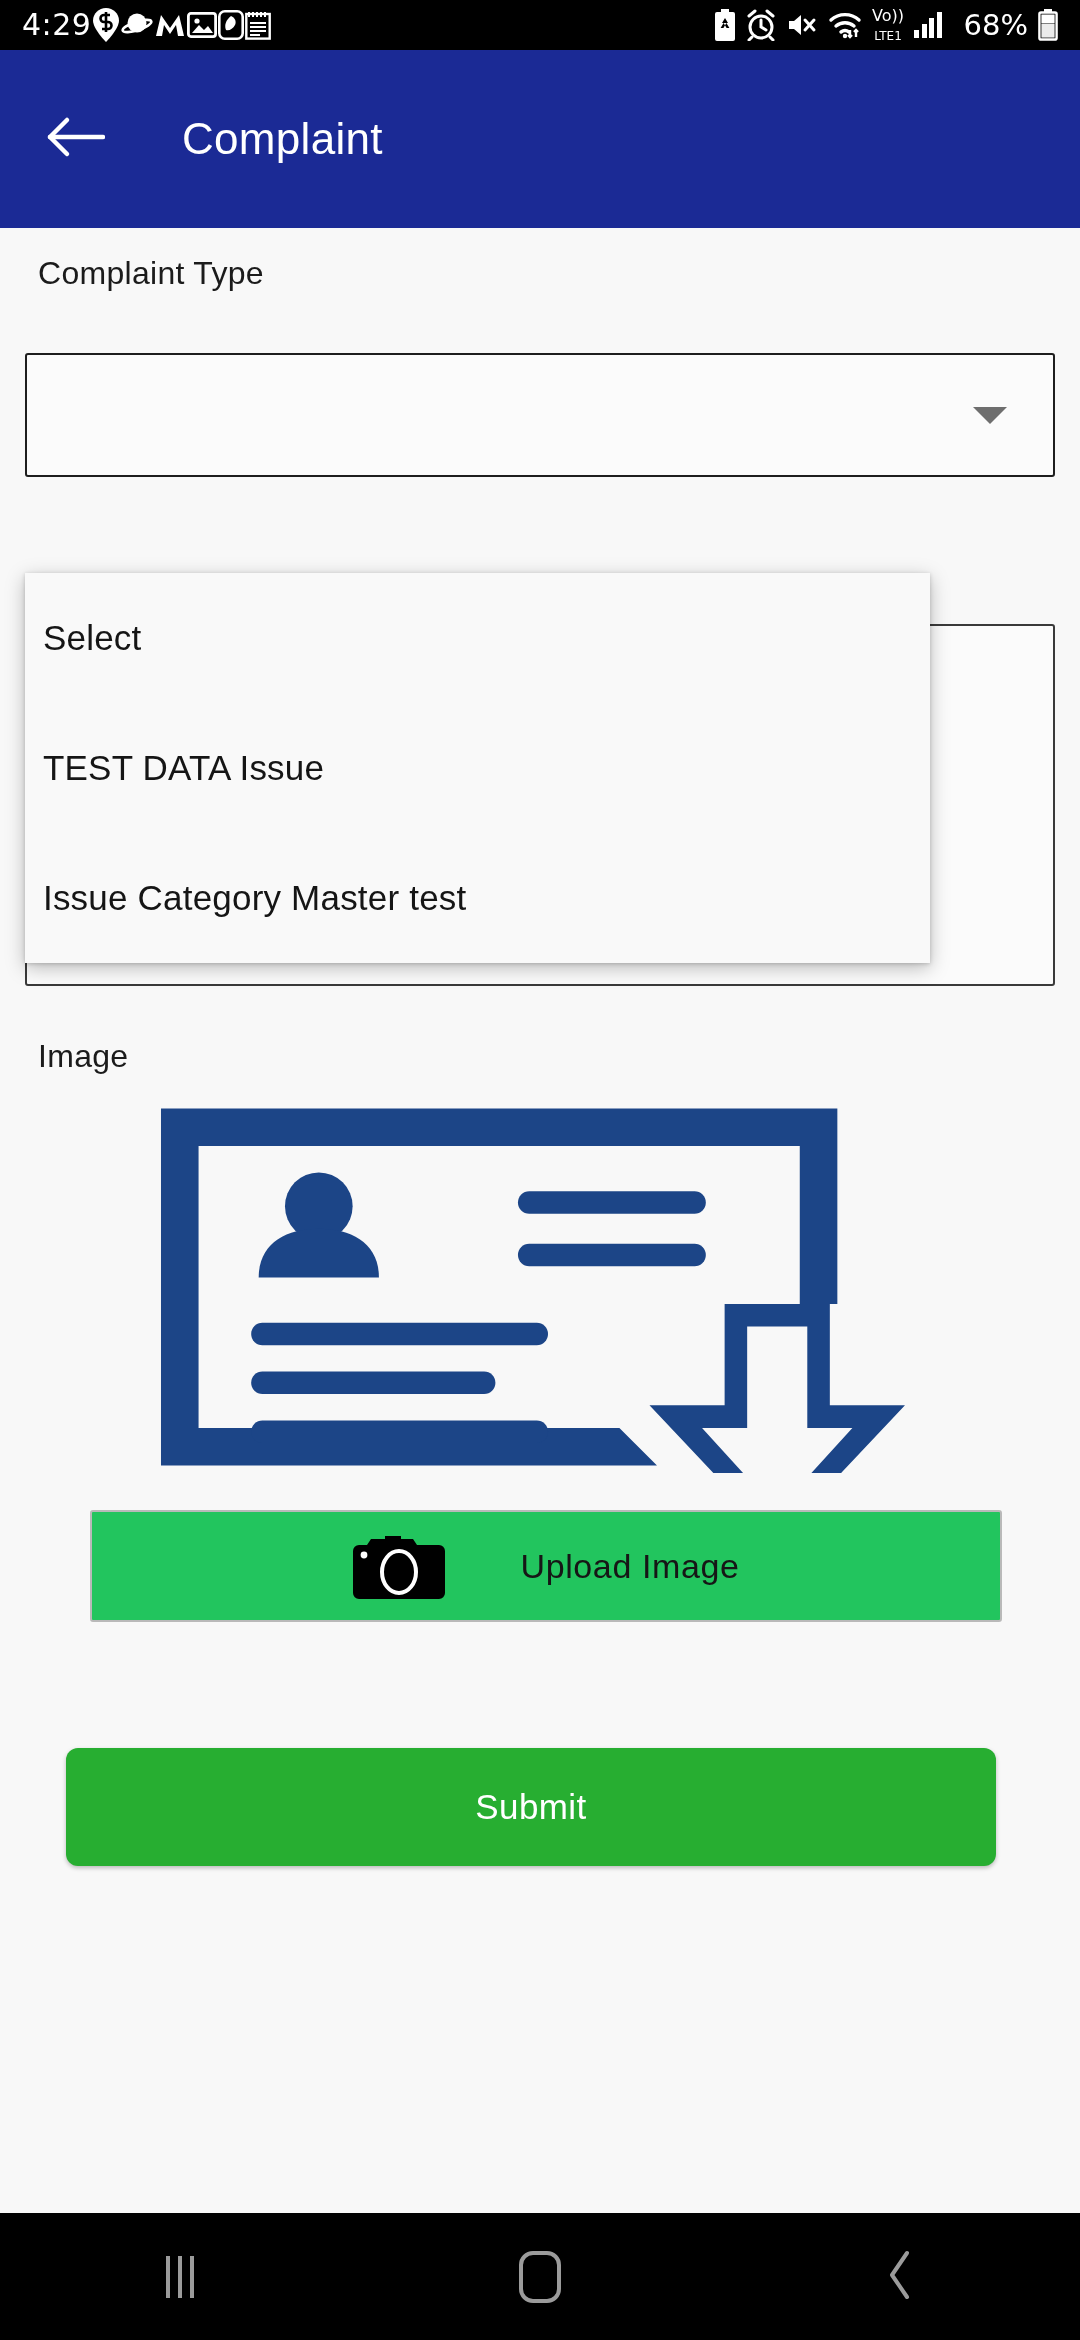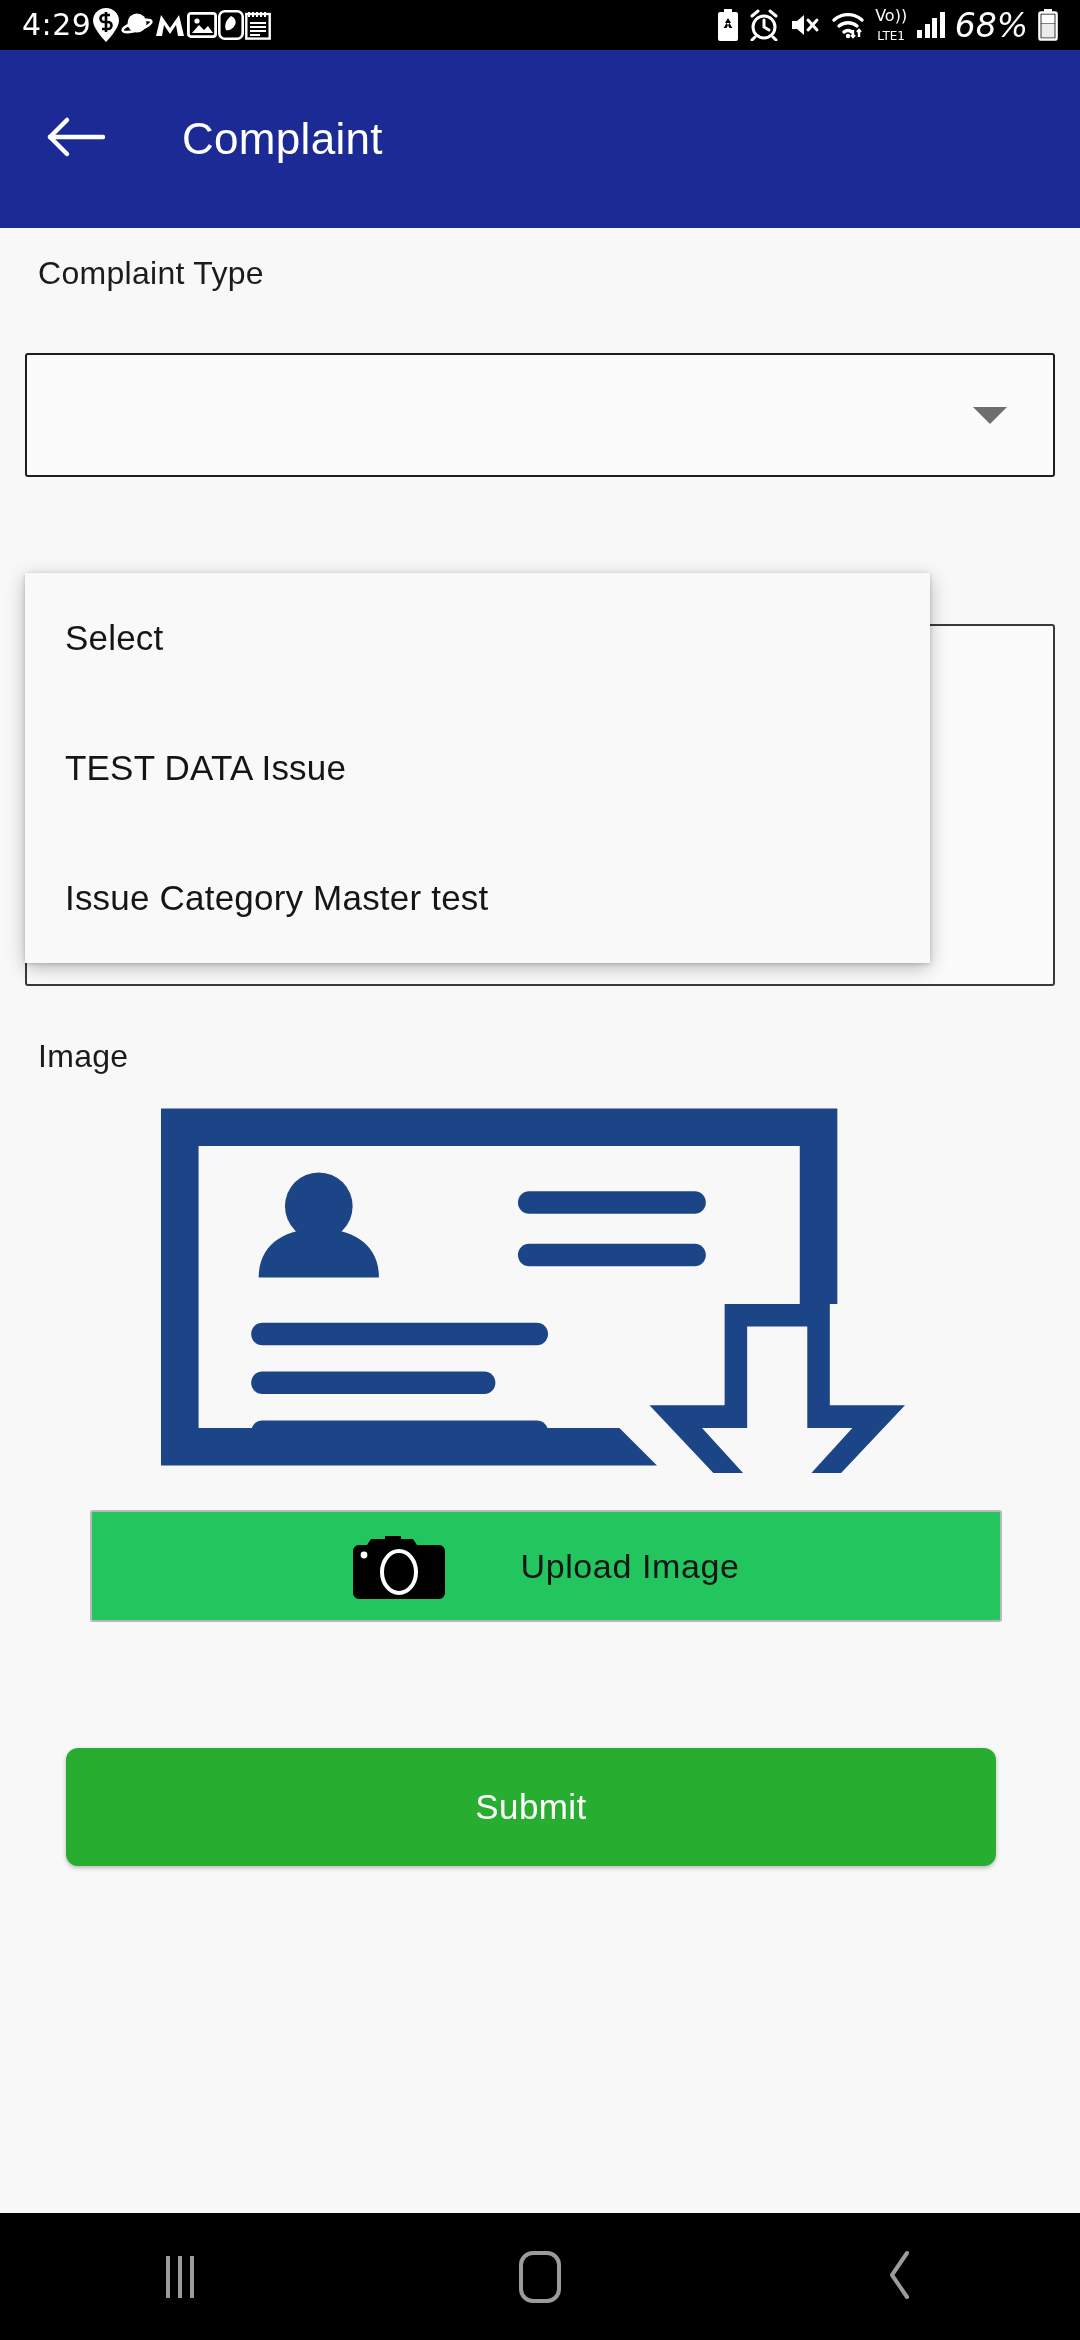--- a/index.html
+++ b/index.html
@@ -41,25 +41,24 @@
     line-height: 1;
   }
   .status-right {
     display: flex;
     align-items: center;
     gap: 10px;
   }
   .sicon { display: inline-flex; align-items: center; justify-content: center; }
   .batt-pct {
     color: #ffffff;
-    font-size: 33px;
+    font-size: 29px;
     font-family: "DejaVu Sans", sans-serif;
     line-height: 1;
-    margin-left: 0;
-    font-style: italic;
+    margin-left: 12px;
   }
   .volte-stack {
     display: flex; flex-direction: column;
     align-items: center; justify-content: center;
     color: #fff; line-height: 0.85; gap: 8px;
   }
   .volte-stack .v1 { font-size: 16px; font-family: "DejaVu Sans", sans-serif;}
   .volte-stack .v2 { font-size: 12px; font-family: "DejaVu Sans", sans-serif;}
   .bars { display: flex; align-items: flex-end; gap: 2.5px; height: 26px;}
   .bars i { display:block; width: 5px; background: #fff; }
@@ -200,21 +199,21 @@
     background: #f9f9f9;
     box-shadow: 0 5px 18px rgba(0,0,0,0.26), 0 1px 4px rgba(0,0,0,0.18);
     z-index: 40;
   }
   .dropdown-item {
     position: absolute;
     left: 0;
     width: 801px; height: 130px;
     display: flex;
     align-items: center;
-    padding-left: 40px;
+    padding-left: 18px;
     box-sizing: border-box;
   }
   .dropdown-item-label {
     font-size: 35px;
     color: #151515;
     font-family: "Liberation Sans", sans-serif;
     letter-spacing: 0.2px;
   }
 
   

